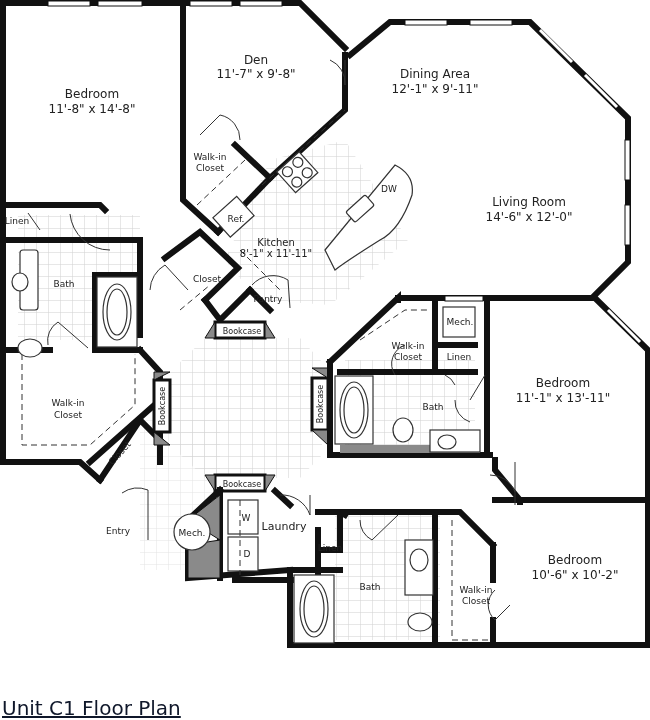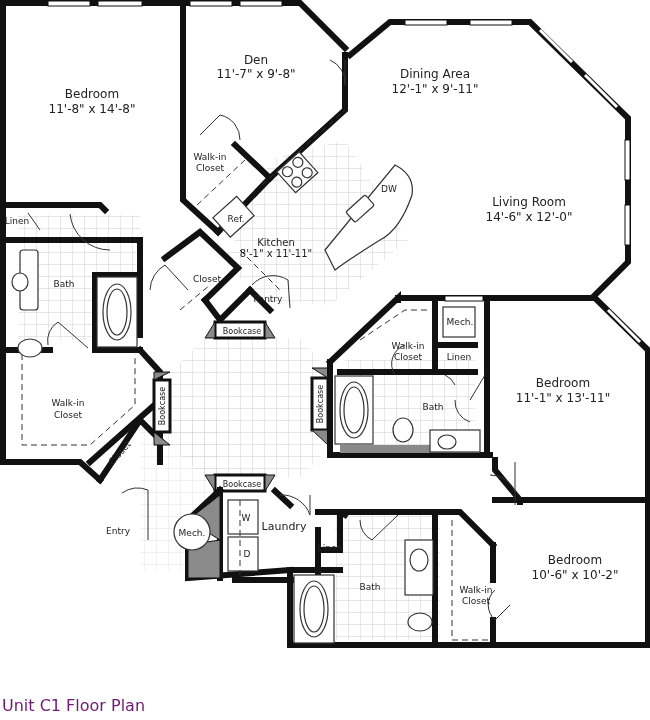--- a/index.html
+++ b/index.html
@@ -6,21 +6,21 @@
   body { width: 650px; height: 720px; position: relative; overflow: hidden; font-family: "Liberation Sans", "DejaVu Sans", sans-serif; }
   #plan { position: absolute; left: 0; top: 0; width: 650px; height: 690px; }
   .wall { stroke: #111; stroke-width: 6; fill: none; stroke-linejoin: miter; stroke-linecap: square; }
   .window { stroke: #111; stroke-width: 1; fill: #fff; }
   .thin { stroke: #333; stroke-width: 1; fill: none; }
   .dash { stroke: #333; stroke-width: 1; fill: none; stroke-dasharray: 6 4; }
   .fixture { stroke: #333; stroke-width: 1.2; fill: #fff; }
   .grey { fill: #8a8a8a; stroke: #111; stroke-width: 1; }
   .room-label { font-family: "DejaVu Sans", "Liberation Sans", sans-serif; font-size: 12px; fill: #222; text-anchor: middle; }
   .small-label { font-family: "DejaVu Sans", "Liberation Sans", sans-serif; font-size: 9px; fill: #222; text-anchor: middle; }
-  .title { position: absolute; left: 2px; top: 696px; font-family: "DejaVu Sans", "Liberation Sans", sans-serif; font-size: 16px; color: #701a75; }
+  .title { position: absolute; left: 2px; top: 696px; font-family: "DejaVu Sans", "Liberation Sans", sans-serif; font-size: 20px; color: #0f172a; text-decoration: underline; }
 </style>
 </head>
 <body>
 
 <svg id="plan" viewBox="0 0 650 690" xmlns="http://www.w3.org/2000/svg">
 
   <defs>
     <pattern id="tile" width="12" height="12" patternUnits="userSpaceOnUse">
       <path d="M12 0 L0 0 0 12" fill="none" stroke="#cfcfcf" stroke-width="1"></path>
     </pattern>

